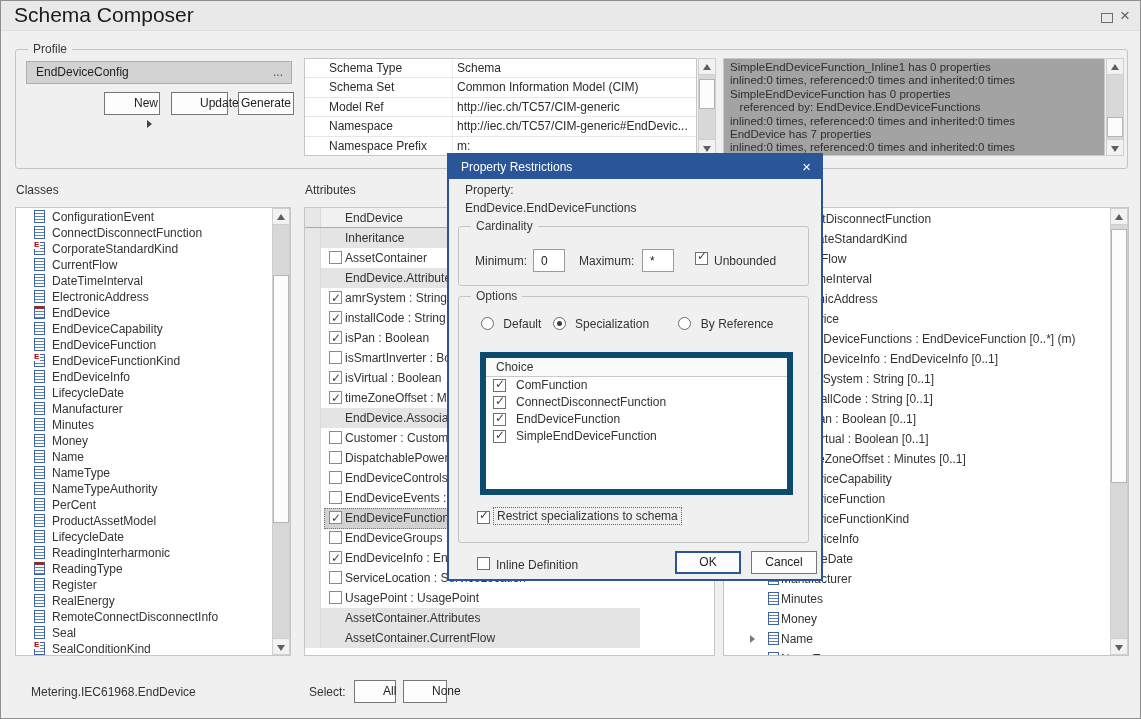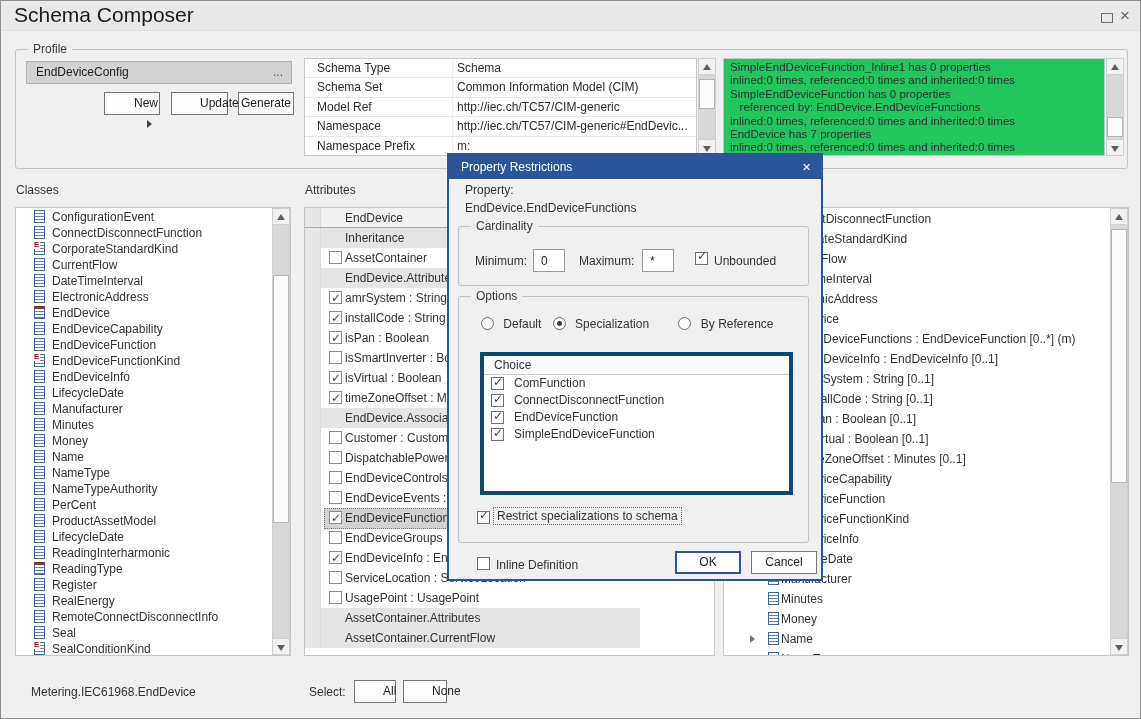--- a/index.html
+++ b/index.html
@@ -16,24 +16,24 @@
   .glegend{position:absolute;top:-8px;left:12px;background:#f0f0f0;padding:0 5px;color:#3a3a3a;font-size:12px;}
   
   .combo{position:absolute;left:25px;top:60px;width:266px;height:23px;background:#d2d2d2;border:1px solid #aeaeae;line-height:21px;}
   .combo .ctext{padding-left:9px;color:#222;}
   .combo .cdots{position:absolute;right:8px;top:0;color:#555;}
   .btn{position:absolute;height:23px;background:#fdfdfd;border:1px solid #767676;text-align:center;line-height:21px;color:#222;padding-left:28px;}
   .newarr{display:inline-block;width:0;height:0;border-top:4px solid transparent;border-bottom:4px solid transparent;border-left:5px solid #444;margin-left:7px;}
   
   .stable{position:absolute;left:303px;top:57px;width:393px;height:98px;background:#fff;border:1px solid #c6c6c6;overflow:hidden;}
   .t2row{display:flex;height:19.4px;line-height:19.4px;border-bottom:1px solid #e6e6e6;background:#fff;white-space:nowrap;}
-  .t2key{width:148px;padding-left:12px;border-right:1px solid #eee;}
+  .t2key{width:148px;padding-left:24px;border-right:1px solid #eee;}
   .t2val{flex:1;padding-left:4px;overflow:hidden;}
   
-  .info{position:absolute;left:722px;top:57px;width:382px;height:98px;background:#22c55e;border:1px solid #c9c9c9;padding:2px 0 4px 6px;overflow:hidden;}
+  .info{position:absolute;left:722px;top:57px;width:382px;height:98px;background:#a3a3a3;border:1px solid #c9c9c9;padding:2px 0 4px 6px;overflow:hidden;}
   .iline{white-space:pre;font-size:11.5px;line-height:13.4px;color:#2e2e2e;}
   
   .vsb{position:absolute;width:18px;background:#d8d8d8;border:1px solid #cfcfcf;}
   .sbu,.sbd{position:absolute;left:0;width:16px;height:16px;background:#f2f2f2;}
   .sbu{top:0;border-bottom:1px solid #cfcfcf;}
   .sbd{bottom:0;border-top:1px solid #cfcfcf;}
   .tri{position:absolute;left:4px;width:0;height:0;border-left:4px solid transparent;border-right:4px solid transparent;}
   .tri.up{top:5px;border-bottom:6px solid #5f5f5f;}
   .tri.dn{top:6px;border-top:6px solid #5f5f5f;}
   .sbthumb{position:absolute;left:0;width:16px;background:#fcfcfc;border:1px solid #b5b5b5;}
@@ -75,21 +75,21 @@
   .dtitle{position:absolute;left:0;top:0;width:100%;height:24px;background:var(--accent,#2a5699);color:#fff;line-height:24px;padding-left:12px;}
   .dclose{position:absolute;right:10px;top:0;color:#fff;font-size:15px;line-height:24px;}
   .dprop1{position:absolute;left:16px;top:28px;color:#333;}
   .dprop2{position:absolute;left:16px;top:46px;color:#333;}
   .dfield{position:absolute;height:23px;background:#fff;border:1px solid #9a9a9a;padding-left:7px;font-family:"Liberation Sans",sans-serif;font-size:12px;color:#222;}
   .dcb{position:relative;display:inline-block;width:13px;height:13px;background:#fff;border:1px solid #707070;vertical-align:-2px;}
   .radio{position:relative;display:inline-block;width:13px;height:13px;border:1px solid #6b6b6b;border-radius:50%;background:#fff;vertical-align:-2px;}
   .rdot{position:absolute;left:3px;top:3px;width:5px;height:5px;border-radius:50%;background:#3c3c3c;}
   .ropt{display:inline-block;white-space:nowrap;color:#333;}
   .ropt span.rlbl{padding-left:6px;}
-  .choice{position:absolute;left:21px;top:55px;width:313px;height:143px;background:#fff;border:4px solid #0c4a6e;overflow:hidden;}
+  .choice{position:absolute;left:21px;top:55px;width:313px;height:143px;background:#fff;border:6px solid #0c4a6e;overflow:hidden;}
   .chead{height:19px;line-height:19px;background:#fafafa;border-bottom:1px solid #c9c9c9;padding-left:10px;color:#333;}
   .chrow{position:relative;height:17px;line-height:17px;white-space:nowrap;}
   .chrow .dcb{position:absolute;left:7px;top:2px;}
   .chlbl{display:inline-block;padding-left:30px;color:#333;}
   .focus-dotted{outline:1px dotted #666;outline-offset:1px;}
   .dbtn{position:absolute;width:66px;height:23px;background:#fdfdfd;border:1px solid #767676;text-align:center;line-height:21px;color:#222;}
   .dbtn.ok{border:1px solid var(--accent,#2a5699);box-shadow:0 0 0 1px var(--accent,#2a5699) inset;}
 </style>
 </head>
 <body>

